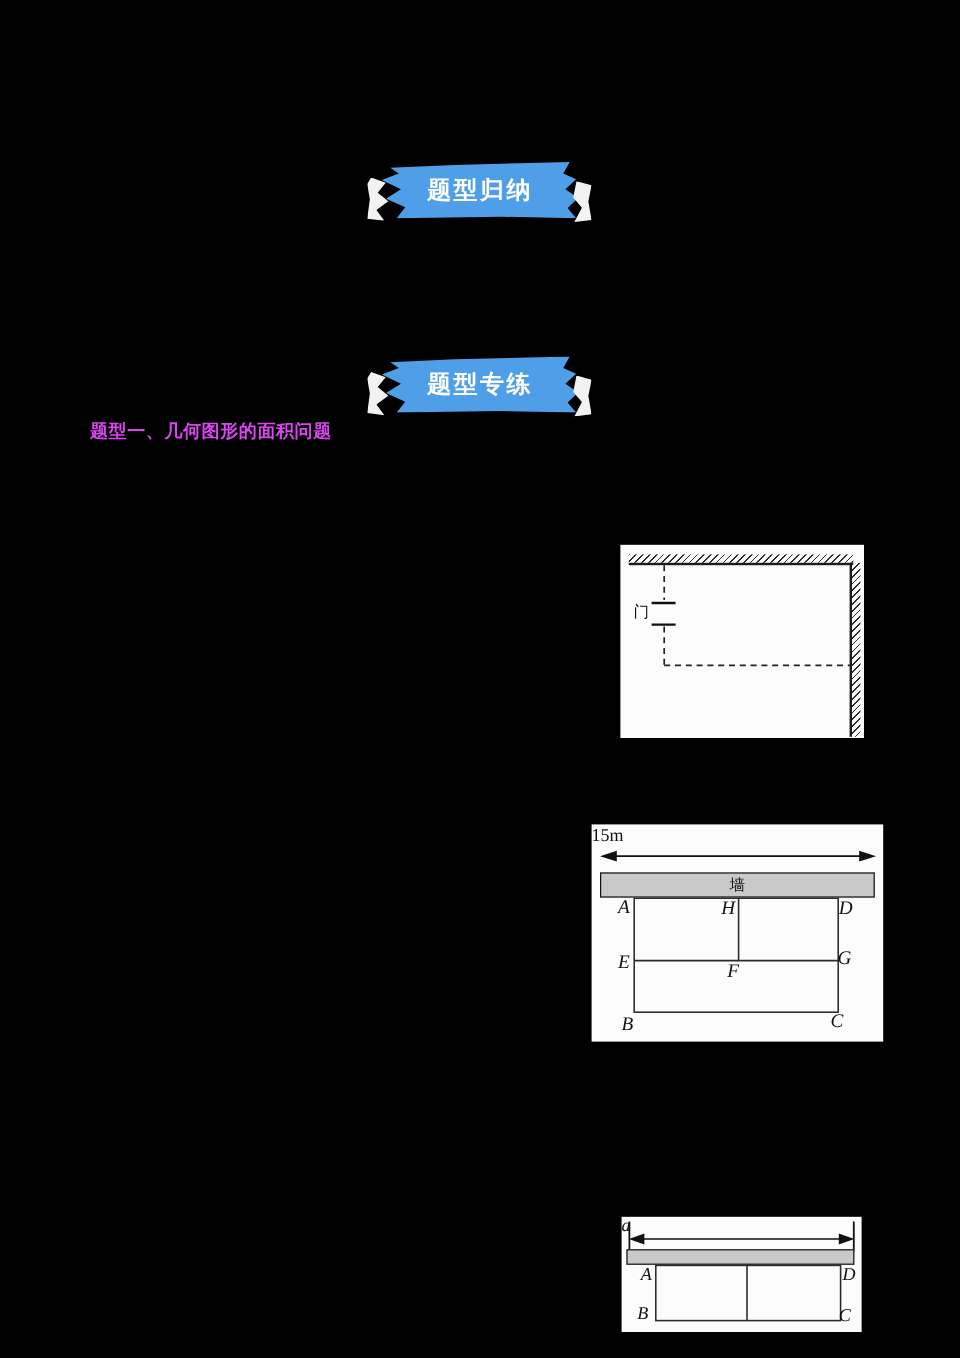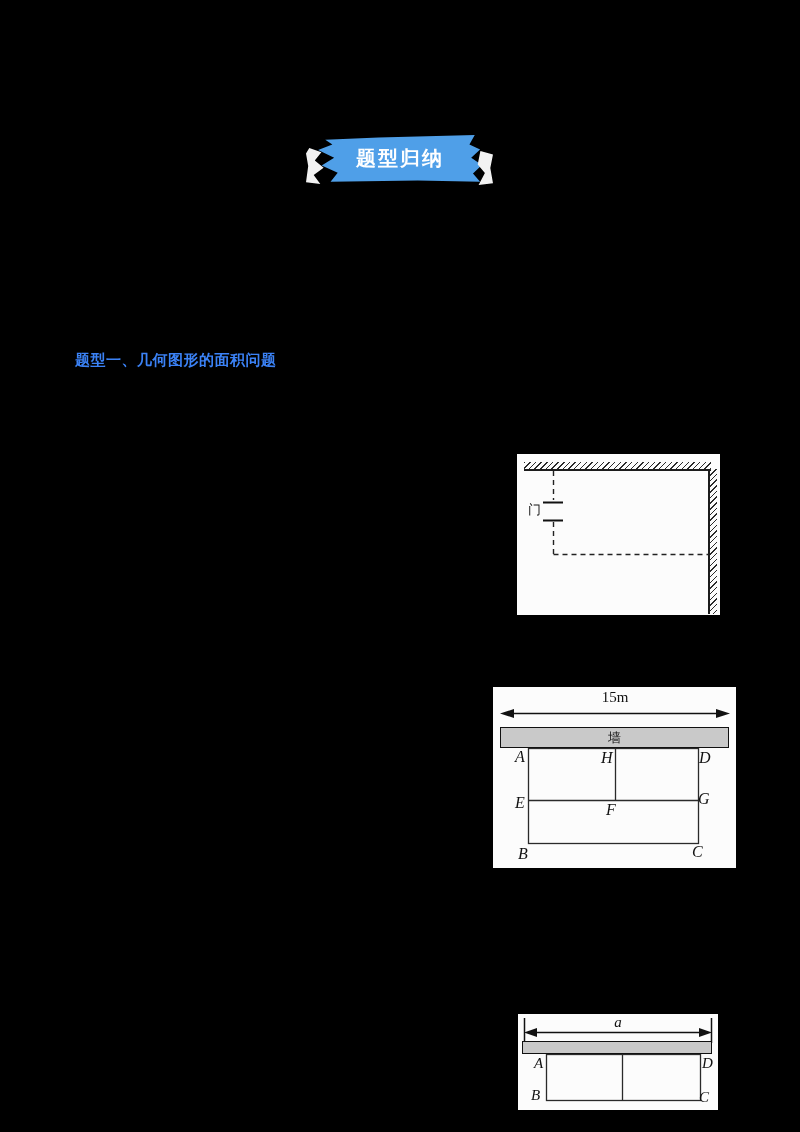--- a/index.html
+++ b/index.html
@@ -20,21 +20,21 @@
     clip-path: polygon(15% 0, 70% 12%, 40% 35%, 80% 55%, 35% 75%, 65% 100%, 0 95%, 10% 50%, 0 15%); }
   .tear-right { right:-4px; top:22px; width:18px; height:34px;
     clip-path: polygon(30% 0, 100% 10%, 85% 50%, 100% 95%, 20% 100%, 55% 65%, 15% 40%); }
   .banner-label { position:absolute; inset:0; display:flex; align-items:center; justify-content:center;
     color:#fff; font-family:"Liberation Sans", sans-serif; font-weight:bold;
     font-size:20px; letter-spacing:2px; padding-bottom:2px; }
 
   
   .section-heading { position:absolute; left:75px; top:350px;
     font-family:"Liberation Sans", sans-serif; font-weight:bold;
-    font-size:15px; line-height:19px; color:#3b82f6; letter-spacing:0.5px; }
+    font-size:15px; line-height:19px; color:#d946ef; letter-spacing:0.5px; }
 
   
   .fig { position:absolute; background:#fcfcfc; }
   .fig1 { left:517px; top:454px; width:203px; height:161px; }
   .fig2 { left:493px; top:687px; width:244px; height:181px; }
   .fig3 { left:518px; top:1014px; width:200px; height:96px; }
   .fig svg { position:absolute; left:0; top:0; }
 
   
   .hatch-top { position:absolute; left:7px; top:8px; width:187px; height:9px;
@@ -47,21 +47,21 @@
     font-family:"Liberation Sans", sans-serif; }
 
   
   .wall-bar { position:absolute; background:#c9c9c9; border:1px solid #111;
     display:flex; align-items:center; justify-content:center; }
   .fig2 .wall-bar { left:7px; top:40px; width:229px; height:21px; }
   .fig3 .wall-bar { left:4px; top:27px; width:190px; height:13px; }
   .wall-text { font-size:13px; color:#111; font-family:"Liberation Sans", sans-serif; }
 
   
-  .measure { position:absolute; left:0; width:100%; text-align:center; color:#111; }
+  .measure { position:absolute; left:0; width:100%; color:#111; }
   .fig2 .measure { top:2px; font-size:15px; }
   .fig3 .measure { top:0px; font-size:15px; font-style:italic; }
 
   
   .v { position:absolute; font-style:italic; font-size:16px; color:#111; line-height:15px; }
   .f2-A { left:22px;  top:62px; }
   .f2-H { left:108px; top:63px; }
   .f2-D { left:206px; top:63px; }
   .f2-E { left:22px;  top:108px; }
   .f2-G { left:205px; top:104px; }
@@ -78,20 +78,26 @@
 
 <div class="page">
 
   <div class="banner banner-1">
     <div class="ribbon"></div>
     <div class="tear tear-left"></div>
     <div class="tear tear-right"></div>
     <div class="banner-label">题型归纳</div>
   </div>
 
+  <div class="banner banner-2">
+    <div class="ribbon"></div>
+    <div class="tear tear-left"></div>
+    <div class="tear tear-right"></div>
+    <div class="banner-label">题型专练</div>
+  </div>
 
   <div class="section-heading">题型一、几何图形的面积问题</div>
 
   <div class="fig fig1">
     <div class="hatch-top"></div>
     <div class="hatch-right"></div>
     <svg width="203" height="161">
       <line x1="36.5" y1="17" x2="36.5" y2="46" stroke="#222" stroke-width="1.4" stroke-dasharray="5 4"></line>
       <line x1="36.5" y1="68" x2="36.5" y2="101" stroke="#222" stroke-width="1.4" stroke-dasharray="5 4"></line>
       <line x1="36.5" y1="100.5" x2="192" y2="100.5" stroke="#222" stroke-width="1.4" stroke-dasharray="5 4"></line>

